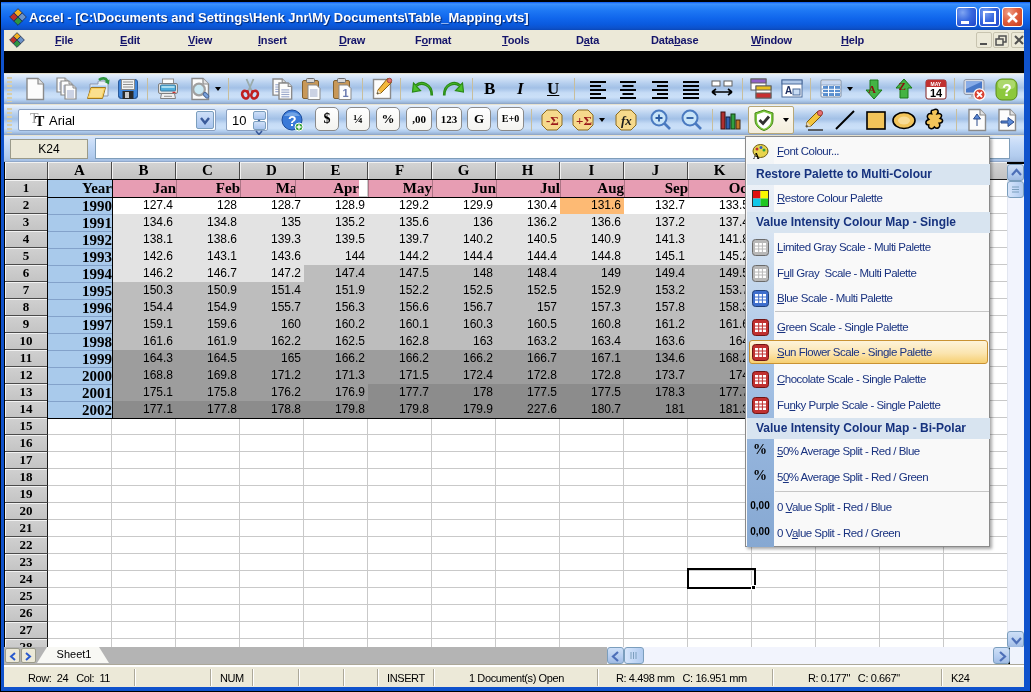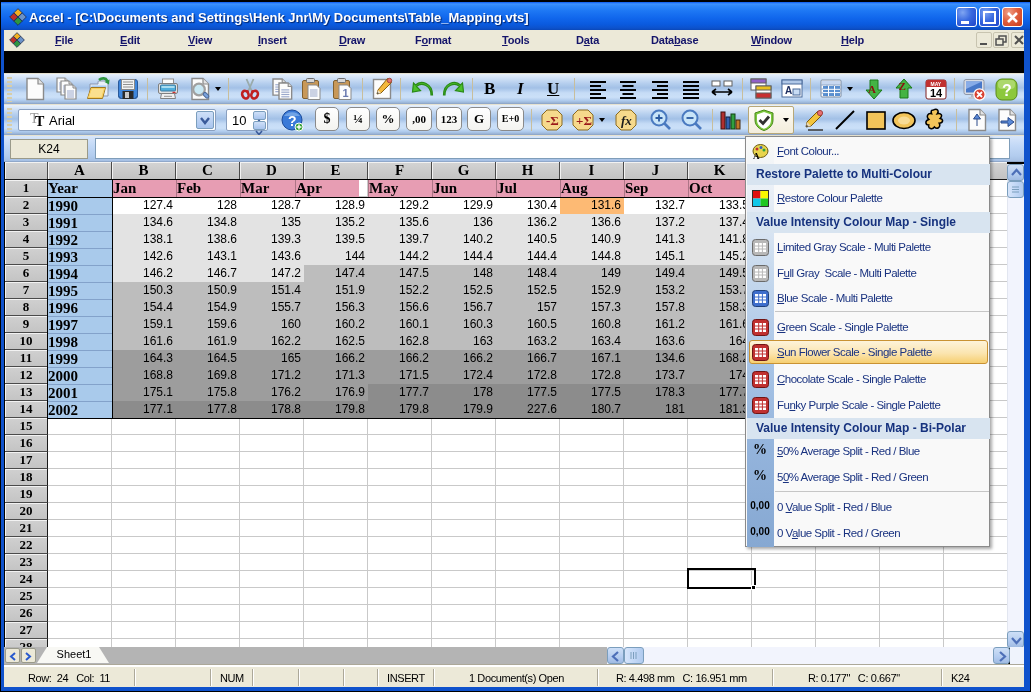--- a/index.html
+++ b/index.html
@@ -38,21 +38,21 @@
 #grid{left:5px;top:162px;width:1002px;height:485px;background:#fff;overflow:hidden}
 #gridlines{position:absolute;left:43px;top:18px;width:959px;height:467px;
  background-image:repeating-linear-gradient(90deg,rgba(0,0,0,0) 0 63px,#C9C9C9 63px 64px),repeating-linear-gradient(180deg,rgba(0,0,0,0) 0 16px,#C9C9C9 16px 17px)}
 .chead{position:absolute;top:0;height:18px;background:linear-gradient(180deg,#D4D4D4,#C2C2C2);
  border-right:1px solid #4a4a4a;border-bottom:1px solid #1a1a1a;box-shadow:inset 1px 1px 0 #F2F2F2;
  font-family:"Liberation Serif",serif;font-weight:bold;font-size:15px;text-align:center;line-height:16px;color:#000}
 .rhead{position:absolute;left:0;width:43px;height:17px;background:linear-gradient(180deg,#D0D0D0,#C4C4C4);
  border-right:1px solid #1a1a1a;border-bottom:1px solid #4a4a4a;box-shadow:inset 1px 1px 0 #F2F2F2;
  font-family:"Liberation Serif",serif;font-weight:bold;font-size:13px;text-align:center;line-height:15px;color:#000}
 .cell{position:absolute;height:17px;font-size:12px;line-height:17px;text-align:right;padding-right:3px;white-space:nowrap;color:#000}
-.hcell{font-family:"Liberation Serif",serif;font-weight:bold;font-size:15px;text-align:left;padding-right:0}
+.hcell{font-family:"Liberation Serif",serif;font-weight:bold;font-size:15px;text-align:right;padding-right:0}
 .blk{position:absolute;background:#000}
 .sbtn{position:absolute;width:17px;height:17px;border:1px solid #7b9ebd;border-radius:3px;
  background:linear-gradient(180deg,#CDDFF8 0%,#C2D6F2 30%,#B4CCF0 60%,#A0BBE2 100%)}
 #vtrack{left:1007px;top:164px;width:17px;height:484px;background:#F2F4FD;border-left:1px solid #E2E6F0}
 #htrack{left:607px;top:647px;width:401px;height:17px;background:#F2F4FD}
 .thumb{position:absolute;border:1px solid #7b9ebd;border-radius:3px;
  background:linear-gradient(90deg,#D7E5FA,#C3D8F6 50%,#B0CAEE)}
 #tabstrip{left:4px;top:647px;width:603px;height:17px;background:#B4B4B4}
 .navb{position:absolute;top:1px;width:15px;height:15px;background:#ECE9D8;border:1px solid #9a9a8a;border-radius:2px}
 #sheettab{position:absolute;left:33px;top:0;width:74px;height:17px;background:#F8F8F4;

